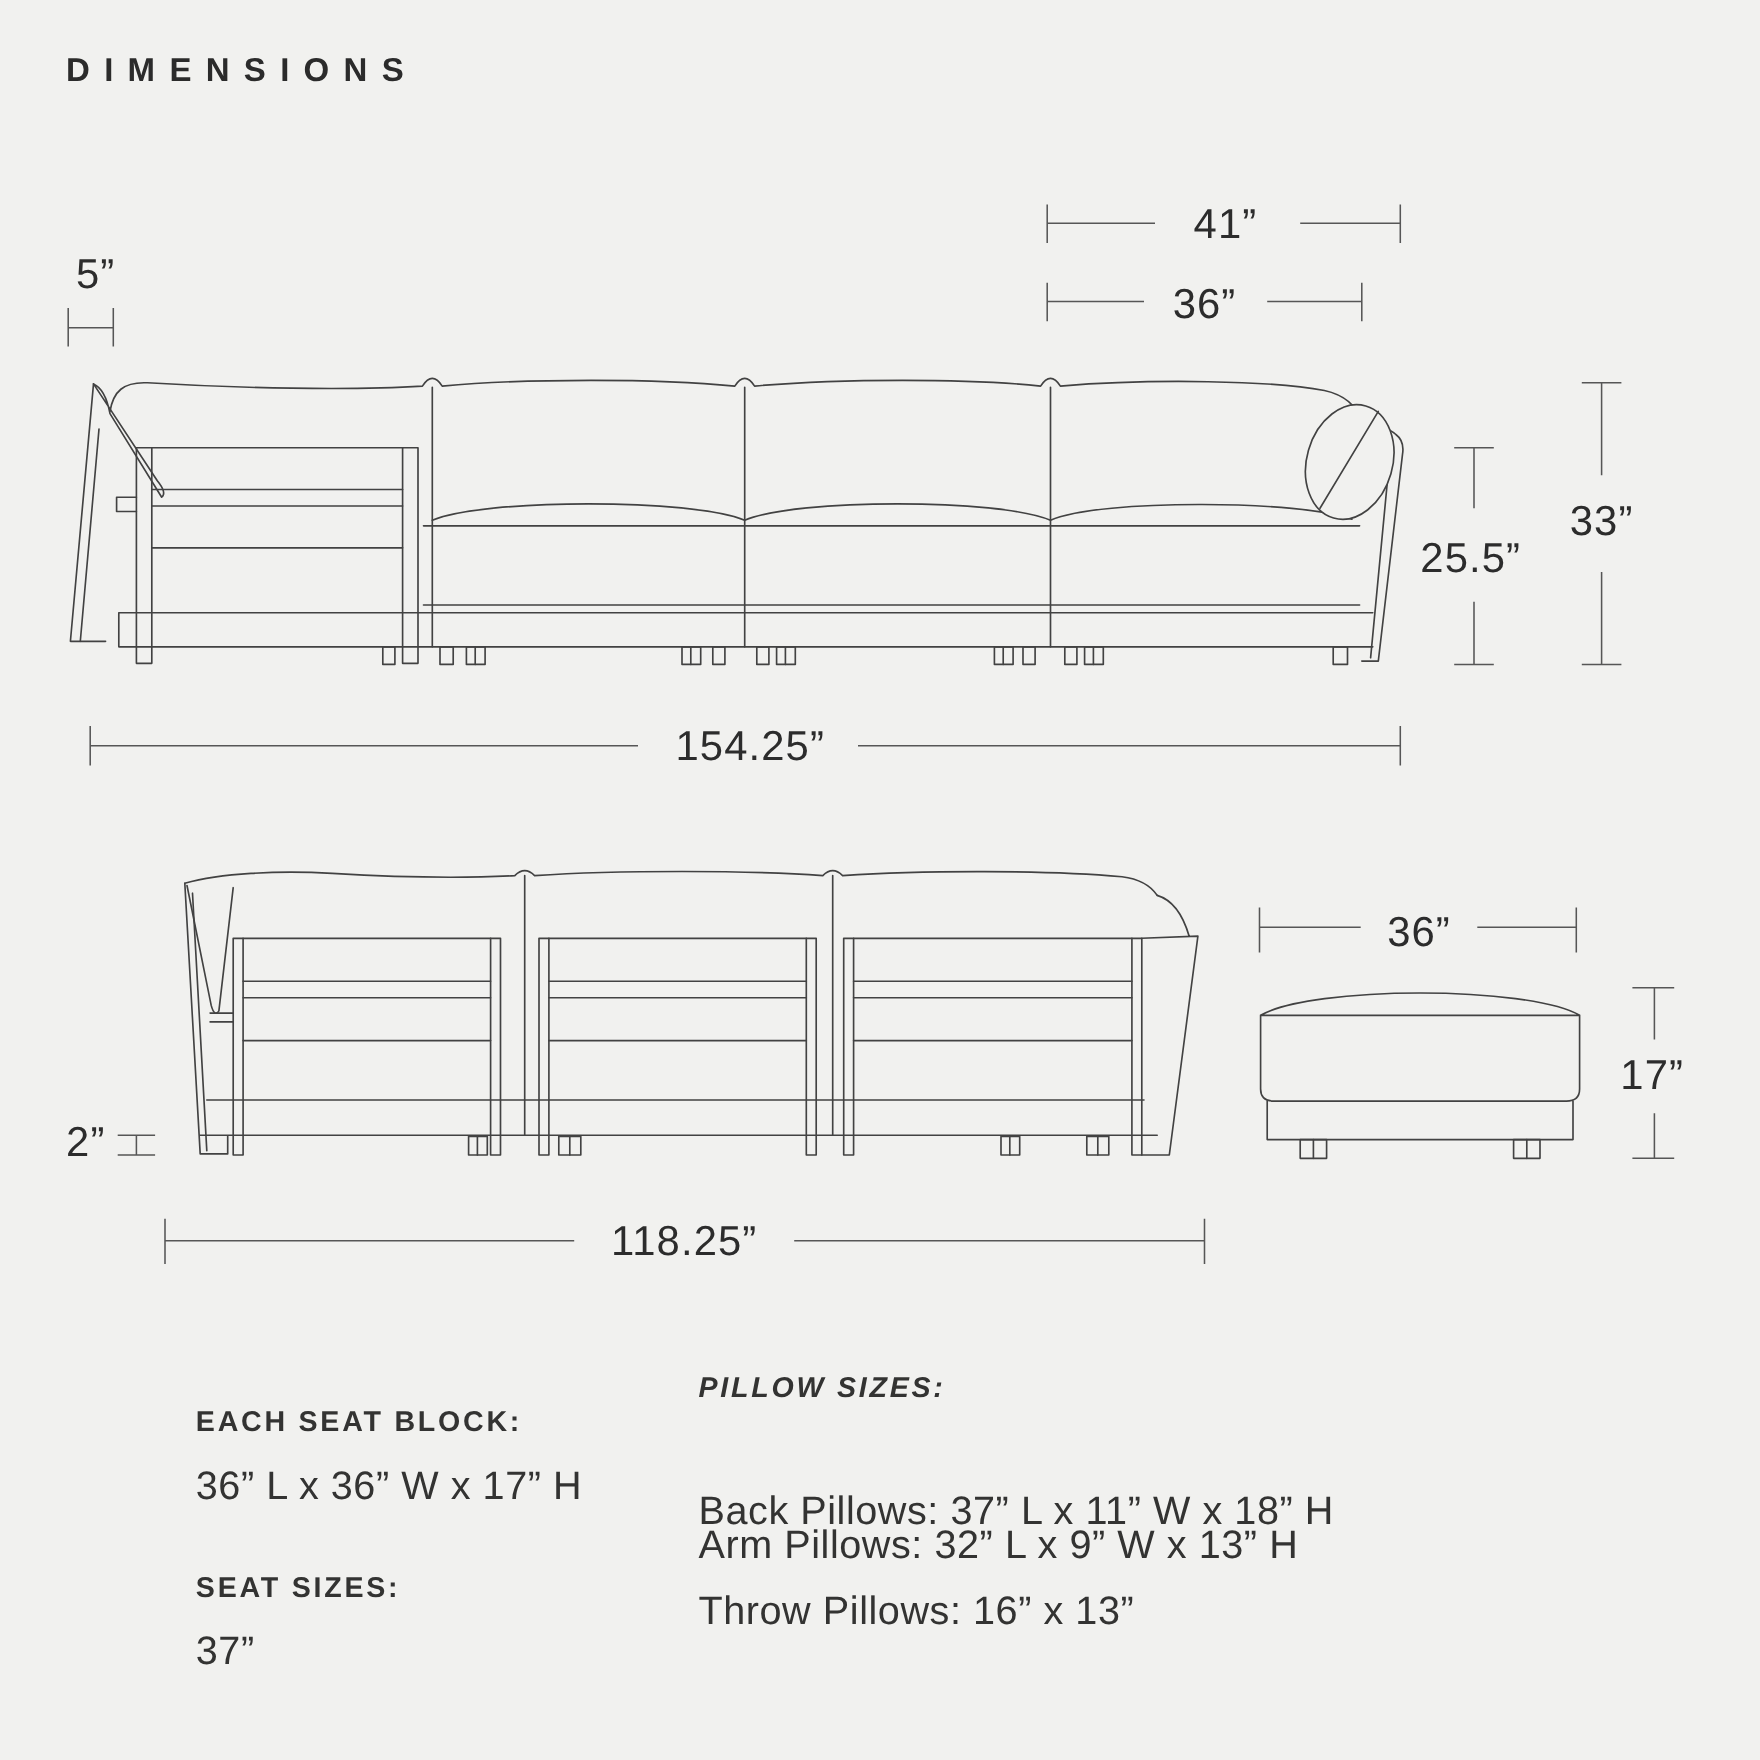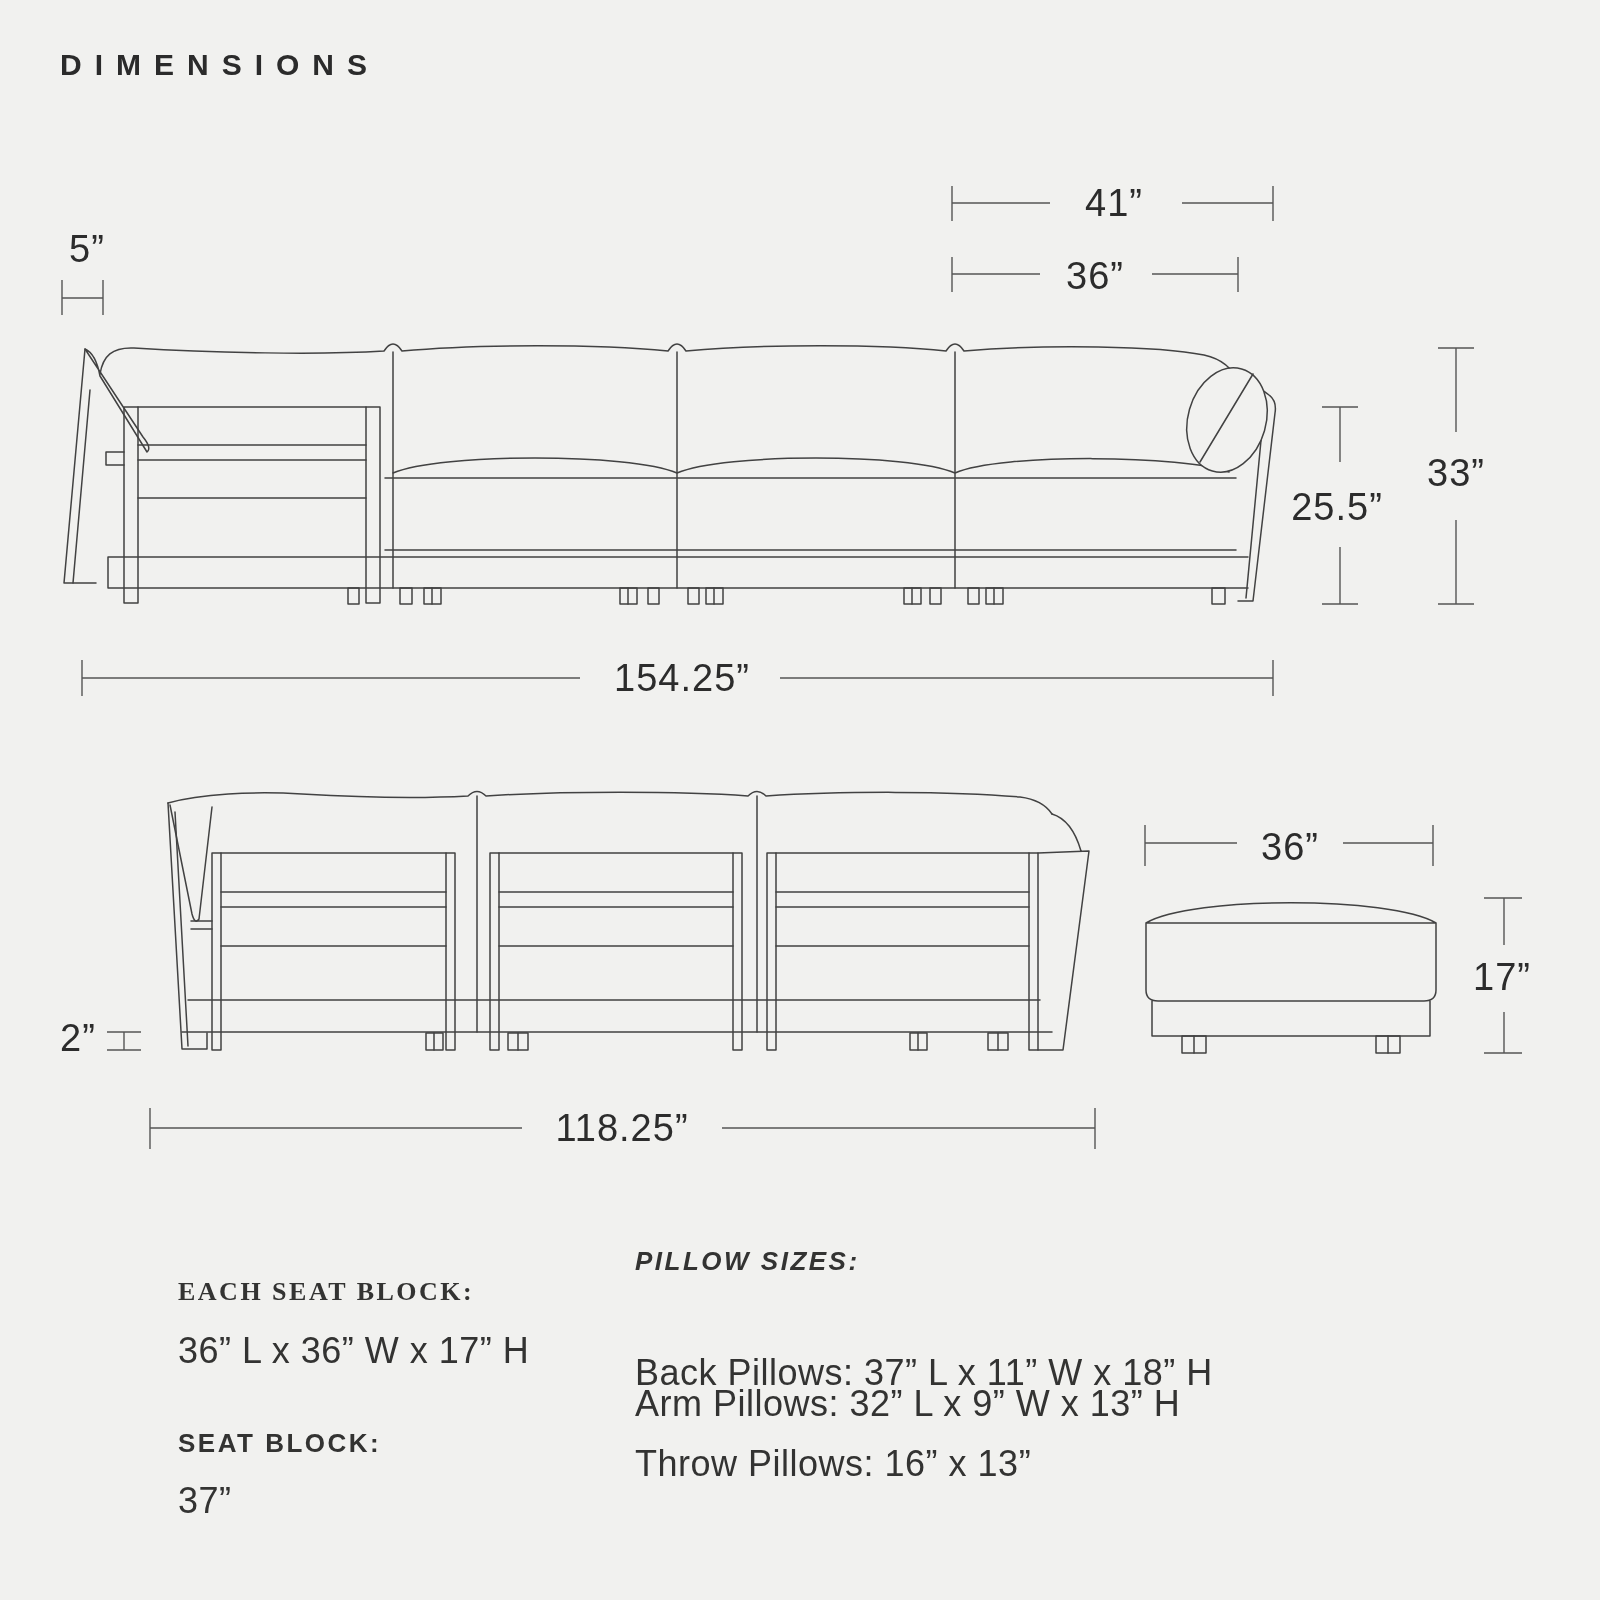--- a/index.html
+++ b/index.html
@@ -177,24 +177,24 @@
     <g>
 
       <text class="dimtext" x="1290" y="860" text-anchor="middle">36”</text>
       <path class="dimline" d="M 1145 843 H 1237 M 1343 843 H 1433 M 1145 825 V 866 M 1433 825 V 866"></path>
 
       <text class="dimtext" x="1502" y="990" text-anchor="middle">17”</text>
       <path class="dimline" d="M 1504 898 V 945 M 1504 1012 V 1053 M 1484 898 H 1522 M 1484 1053 H 1522"></path>
     </g>
   </svg>
 
-  <div class="spec spec-h" style="left:178px;top:1277px;font-family:Liberation Serif, serif;">EACH SEAT BLOCK:</div>
+  <div class="spec spec-h" style="left:178px;top:1277px;">EACH SEAT BLOCK:</div>
   <div class="spec spec-v" style="left:178px;top:1330px;">36” L x 36” W x 17” H</div>
 
-  <div class="spec spec-h" style="left:178px;top:1428px;">SEAT BLOCK:</div>
+  <div class="spec spec-h" style="left:178px;top:1428px;">SEAT SIZES:</div>
   <div class="spec spec-v" style="left:178px;top:1480px;">37”</div>
 
   <div class="spec spec-h" style="left:635px;top:1246px;font-style:italic;">PILLOW SIZES:</div>
   <div class="spec spec-v" style="left:635px;top:1352px;">Back Pillows: 37” L x 11” W x 18” H</div>
   <div class="spec spec-v" style="left:635px;top:1383px;">Arm Pillows: 32” L x 9” W x 13” H</div>
   <div class="spec spec-v" style="left:635px;top:1443px;">Throw Pillows: 16” x 13”</div>
 
 </div>
 
 </body></html>

